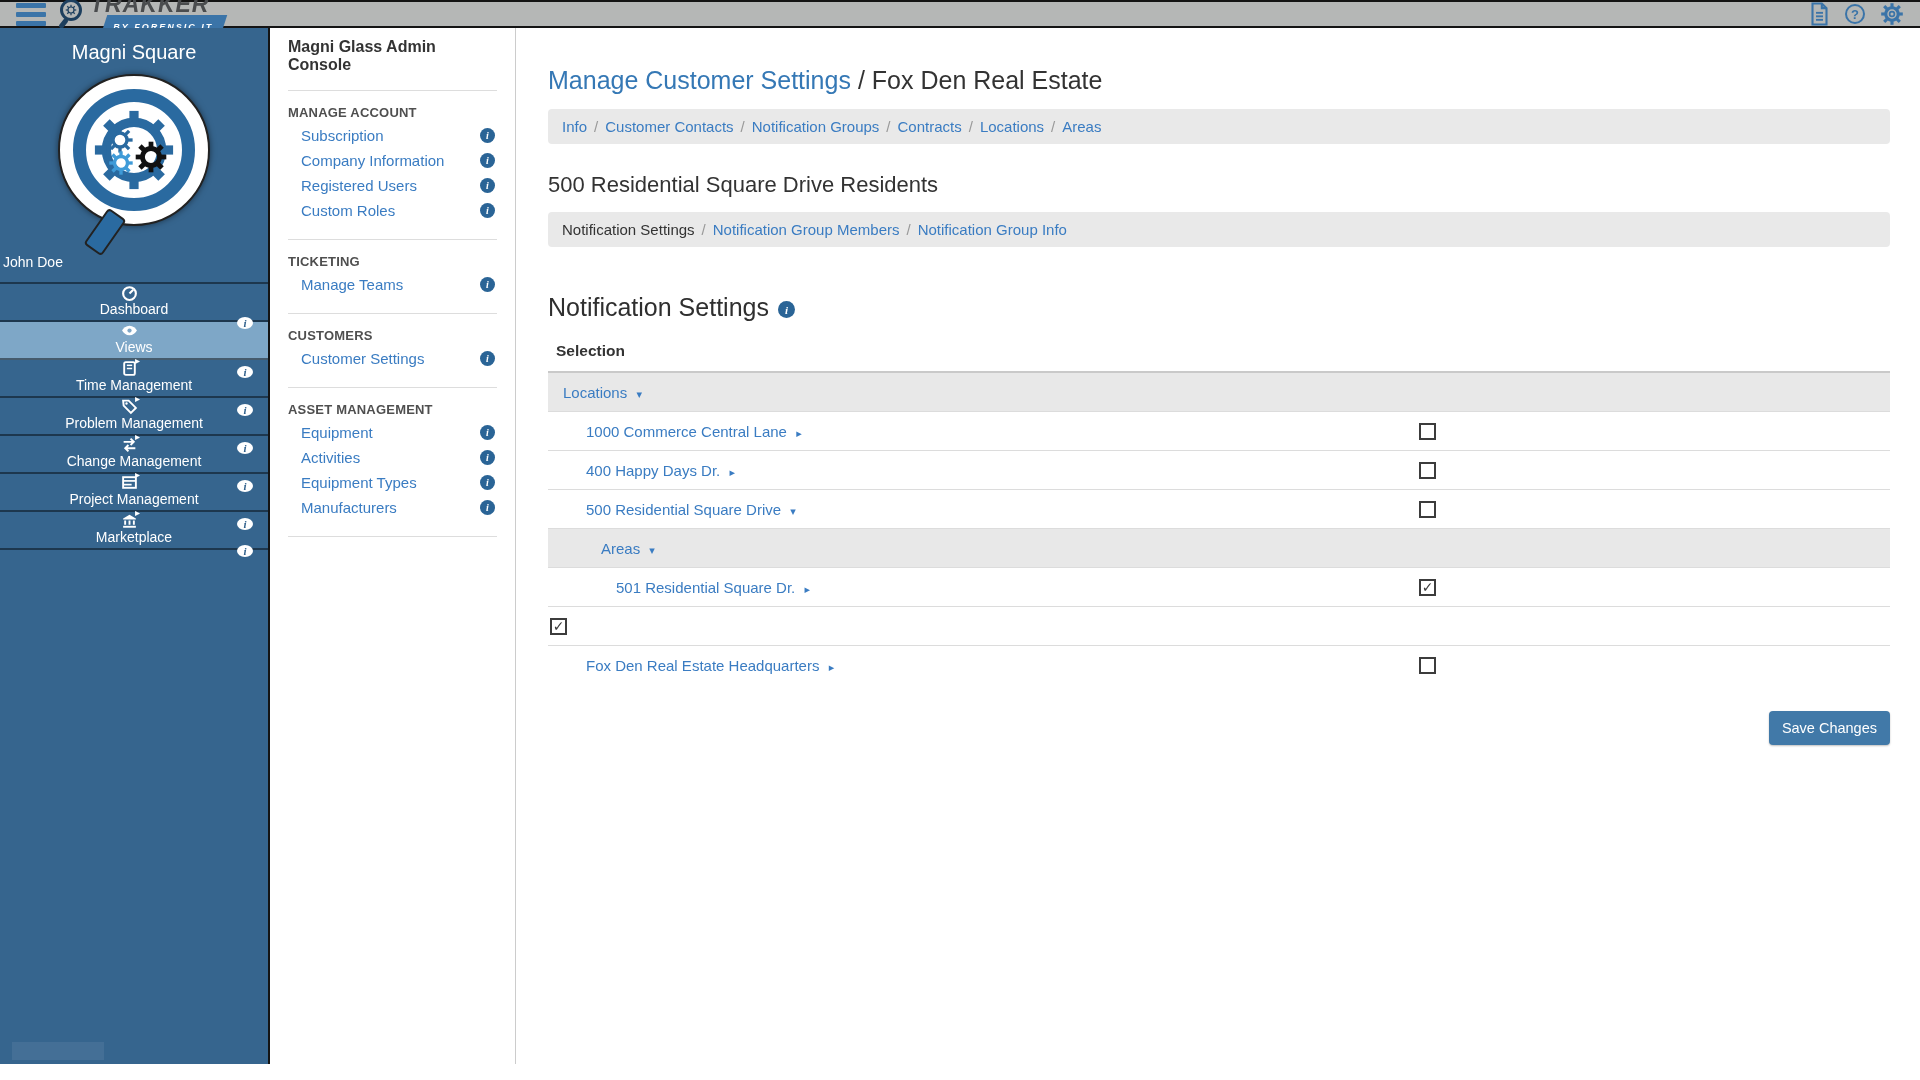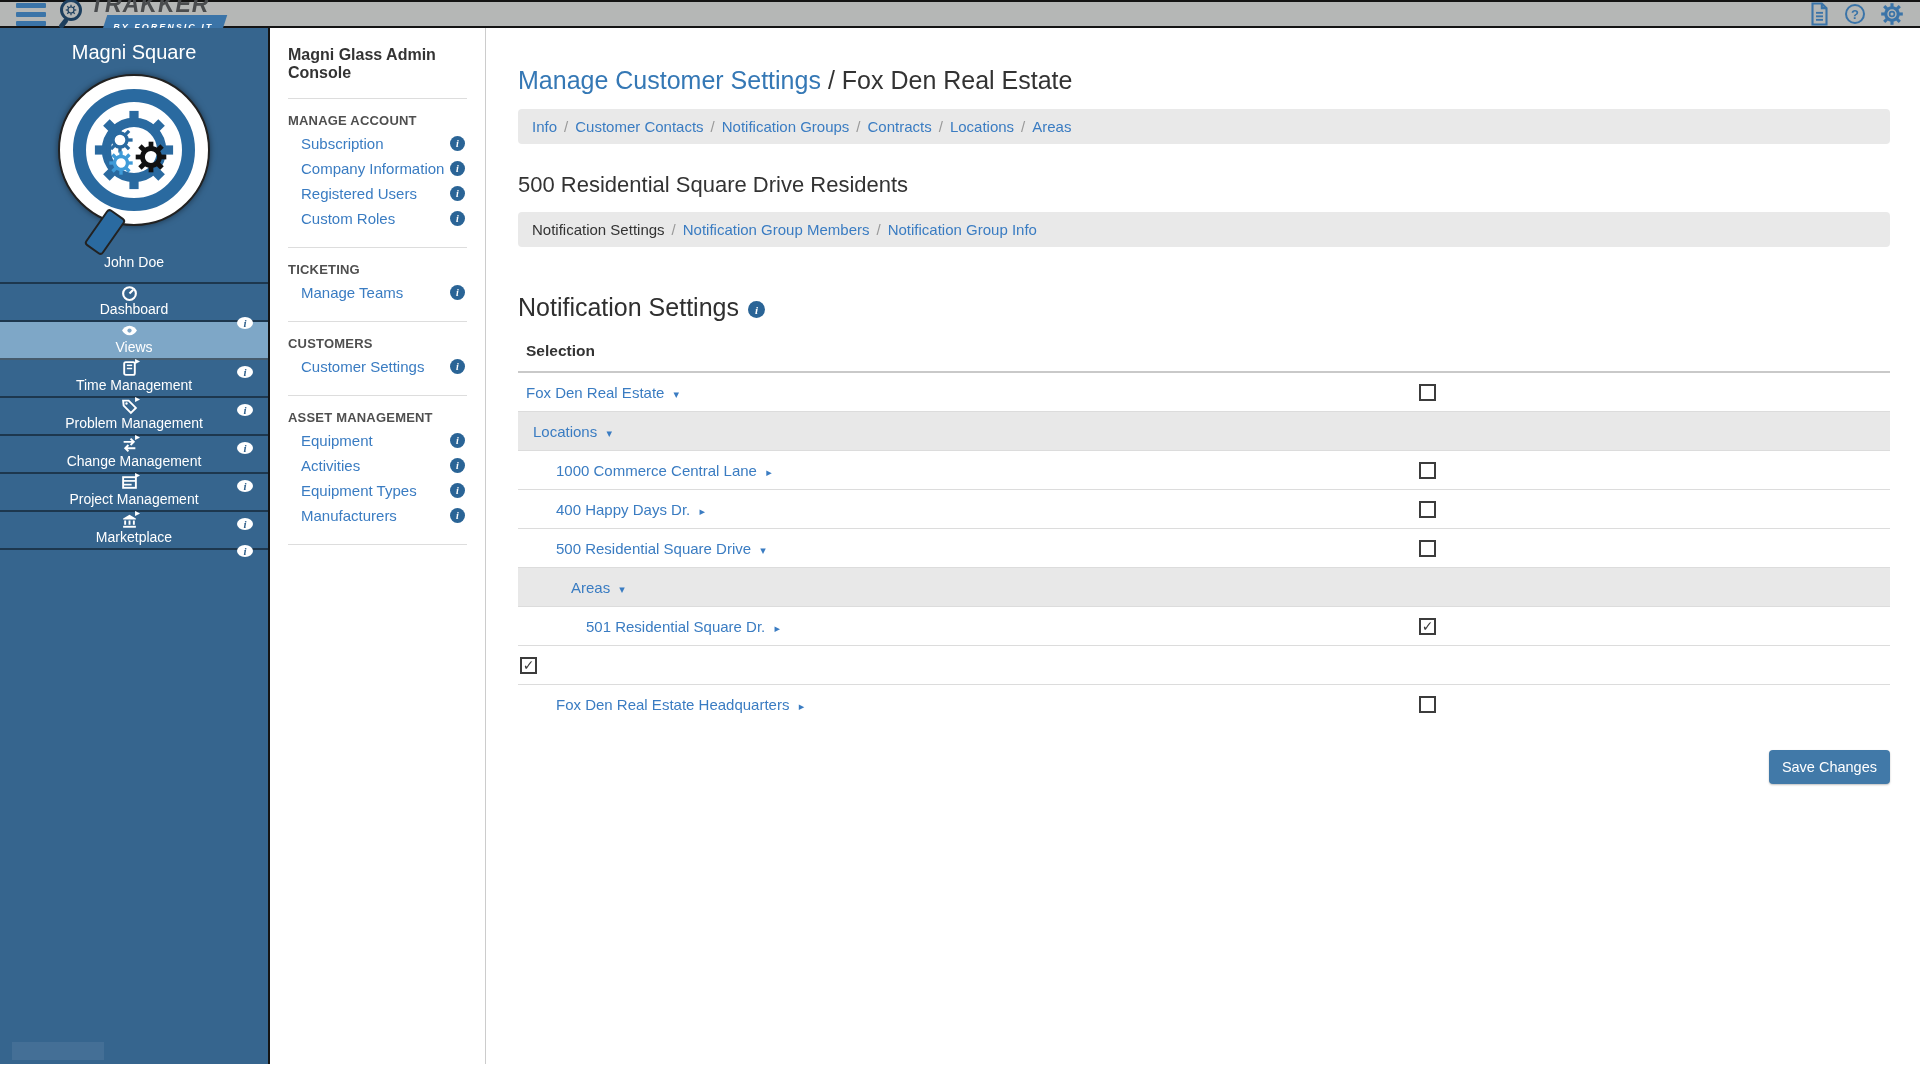--- a/index.html
+++ b/index.html
@@ -36,37 +36,37 @@
              color:#fff; flex-shrink:0; }
   .sb-title { text-align:center; font-size:20px; padding-top:13px; }
   .avatar { position:relative; width:152px; height:170px; margin:10px auto 0; }
   .avatar .disc { position:absolute; top:0; left:0; width:152px; height:152px; border-radius:50%;
                   background:#fff; border:2px solid #222; box-shadow:0 0 6px rgba(0,0,0,.5); }
   .avatar .rim { position:absolute; top:15px; left:15px; width:122px; height:122px; border-radius:50%;
                  border:13px solid #2a6aa0; }
   .avatar .handle { position:absolute; left:36px; top:136px; width:22px; height:44px; background:#2a6aa0;
                     border:2px solid #222; border-radius:4px; transform:rotate(35deg); }
   .avatar svg { position:absolute; }
-  .user-name { text-align:center; font-size:14px; margin:10px 14px 12px; }
+  .user-name { text-align:left; font-size:14px; margin:10px 3px 12px; }
 
   .nav { border-top:2px solid rgba(0,0,0,.45); }
   .nav-item { display:flex; align-items:center; height:38px; padding:0 15px;
               border-bottom:2px solid rgba(0,0,0,.45); font-size:14px; cursor:pointer;flex-direction:column; }
   .nav-item.active { background:#7ea7c7; }
   .nav-item .nicon { width:17px; height:17px; margin-right:9px; flex-shrink:0; }
   .nav-item .caret { margin-left:7px; font-size:10px; }
   .sb-info { margin-left:auto; width:16px; height:16px; border-radius:50%; background:#fff;
              color:#31618c; font-size:11px; font-weight:bold; font-style:italic;
              font-family:"Liberation Serif",serif; display:flex; align-items:center; justify-content:center; }
   .sb-ghost { position:absolute; bottom:4px; left:12px; width:92px; height:18px;
               background:rgba(255,255,255,.07); }
 
   
-  .admin { width:216px; flex-shrink:0; background:#fff; border-right:1px solid #ccc;
-           padding:18px 18px 0 18px; }
+  .admin { width:246px; flex-shrink:0; background:#fff; border-right:1px solid #ccc;
+           padding:10px 18px 0 18px; }
   .ap-title { font-size:16px; font-weight:bold; color:#333; }
   .admin hr { border:none; border-top:1px solid #ddd; margin:16px 0 14px; }
   .ap-header { font-size:13px; font-weight:bold; color:#4f4f4f; letter-spacing:.2px; margin-bottom:3px; }
   .ap-link-row { display:flex; align-items:center; line-height:25px; }
   .ap-link { font-size:15px; color:#3a7cc2; padding-left:13px; text-decoration:none; cursor:pointer; }
   .info-badge { width:15px; height:15px; border-radius:50%; background:#2a6496; color:#fff;
                 font-size:10px; font-weight:bold; font-style:italic; font-family:"Liberation Serif",serif;
                 display:inline-flex; align-items:center; justify-content:center; flex-shrink:0; }
   .ap-link-row .info-badge { margin-left:auto; margin-right:2px; }
 
@@ -370,26 +370,20 @@
     <div class="sec-title">
       <h3>Notification Settings</h3>
       <span class="info-badge">i</span>
     </div>
 
     <div class="tree">
       <div class="tree-head">
         <div class="cell-sel">Selection</div>
       </div>
       <div id="tree-body">
-          <div class="tree-row">
-            <div class="cell-sel" style="padding-left: 8px;"><span class="tree-link"><span>Fox Den Real Estate</span> <span class="caret">▾</span></span></div>
-            <div class="cell-chk">
-              <span class="checkbox"></span>
-            </div>
-          </div>
           <div class="tree-row band">
             <div class="cell-sel" style="padding-left: 15px;"><span class="tree-link"><span>Locations</span> <span class="caret">▾</span></span></div>
             <div class="cell-chk"></div>
           </div>
           <div class="tree-row">
             <div class="cell-sel" style="padding-left: 38px;"><span class="tree-link"><span>1000 Commerce Central Lane</span> <span class="caret">▸</span></span></div>
             <div class="cell-chk">
               <span class="checkbox"></span>
             </div>
           </div>

